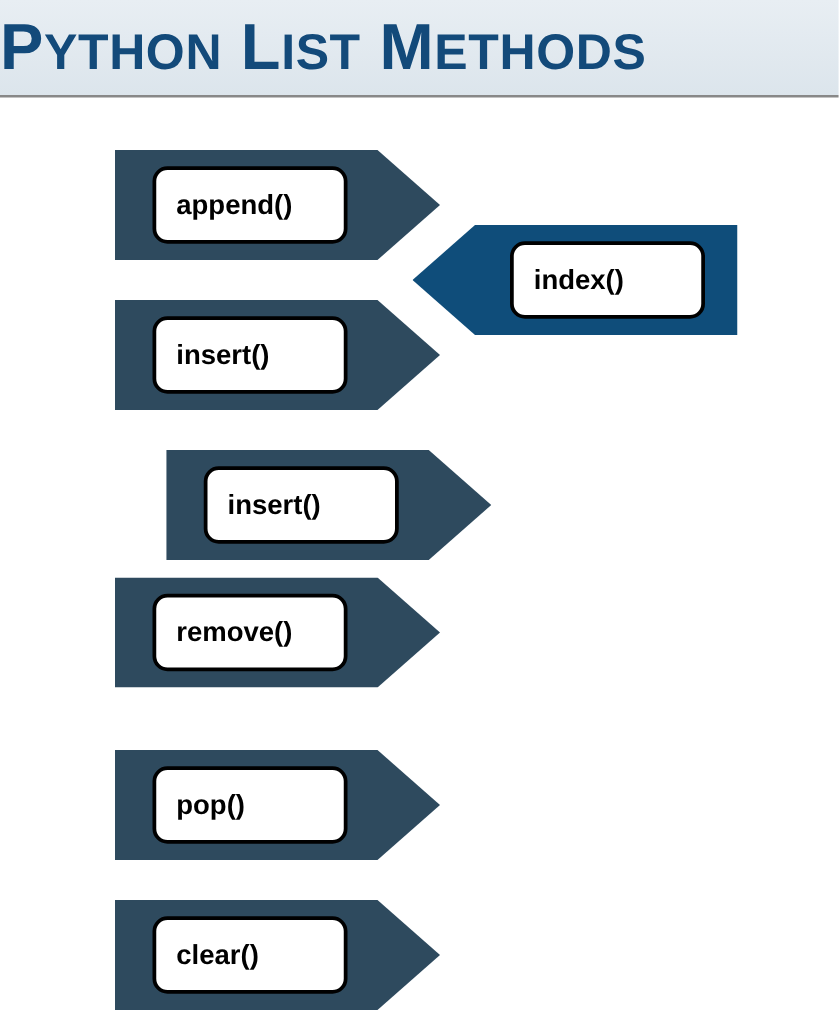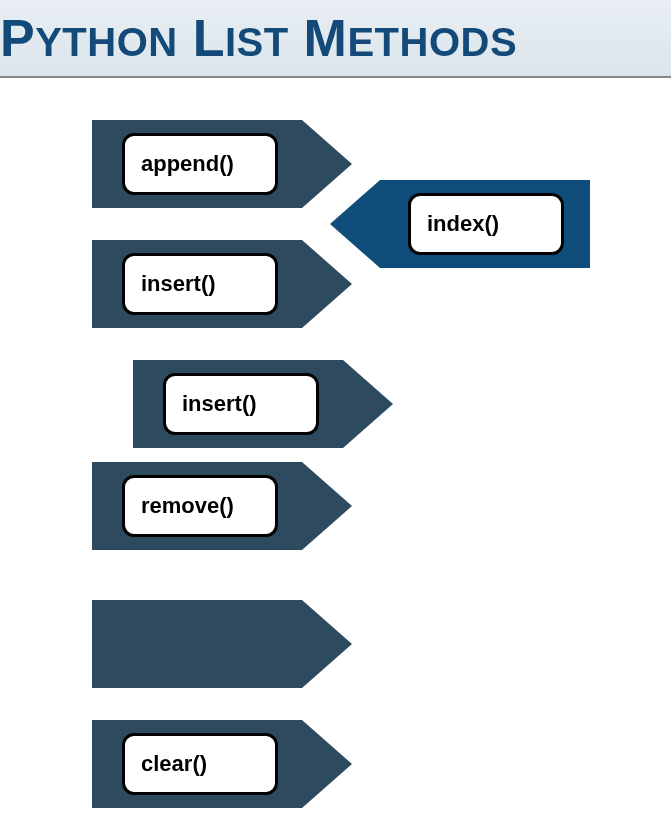--- a/index.html
+++ b/index.html
@@ -109,20 +109,23 @@
         <polygon points="0,0 210,0 260,44 210,88 0,88" fill="#2e4a5e"></polygon>
       </svg>
       <div class="method-box">
         <span class="method-text">remove()</span>
       </div>
     </div>
     <div class="arrow left" style="top: 522px;">
       <svg viewBox="0 0 260 88" preserveAspectRatio="none">
         <polygon points="0,0 210,0 260,44 210,88 0,88" fill="#2e4a5e"></polygon>
       </svg>
+      <div class="method-box">
+        <span class="method-text">pop()</span>
+      </div>
     </div>
     <div class="arrow left" style="top: 642px;">
       <svg viewBox="0 0 260 88" preserveAspectRatio="none">
         <polygon points="0,0 210,0 260,44 210,88 0,88" fill="#2e4a5e"></polygon>
       </svg>
       <div class="method-box">
         <span class="method-text">clear()</span>
       </div>
     </div>
     <div class="arrow right" style="top: 102px;">

